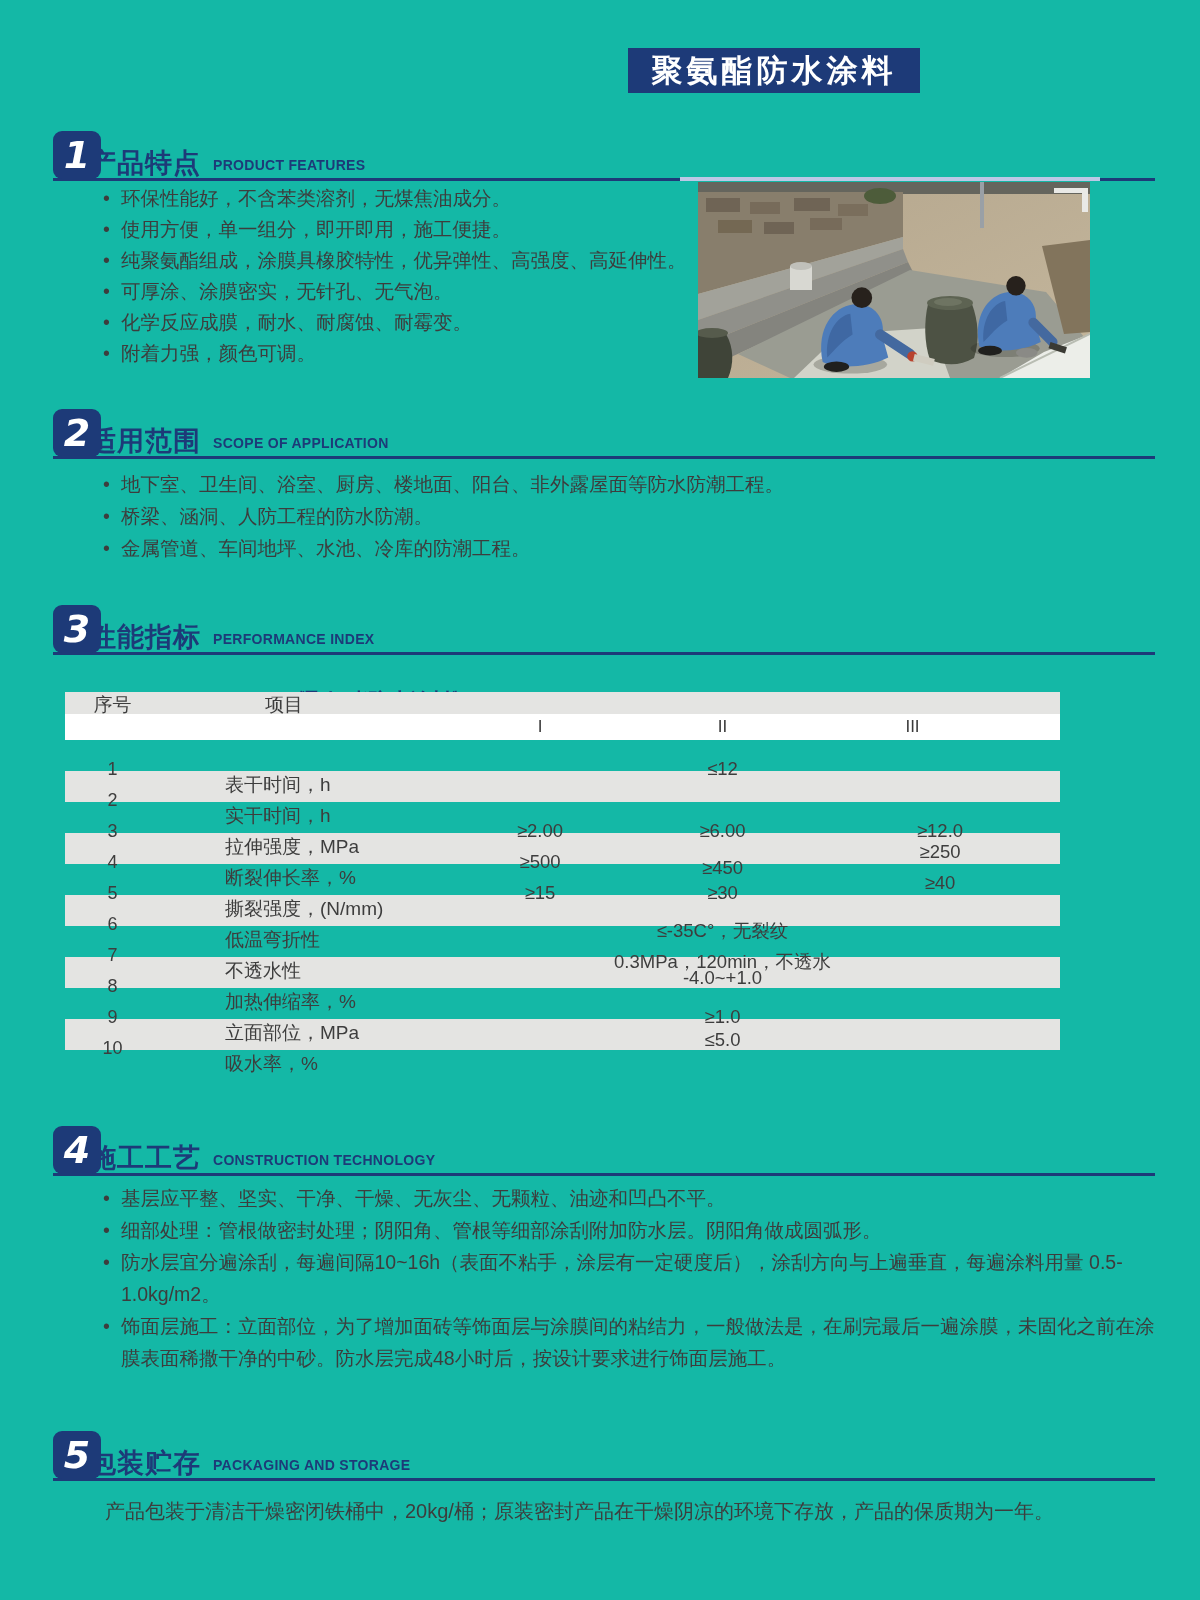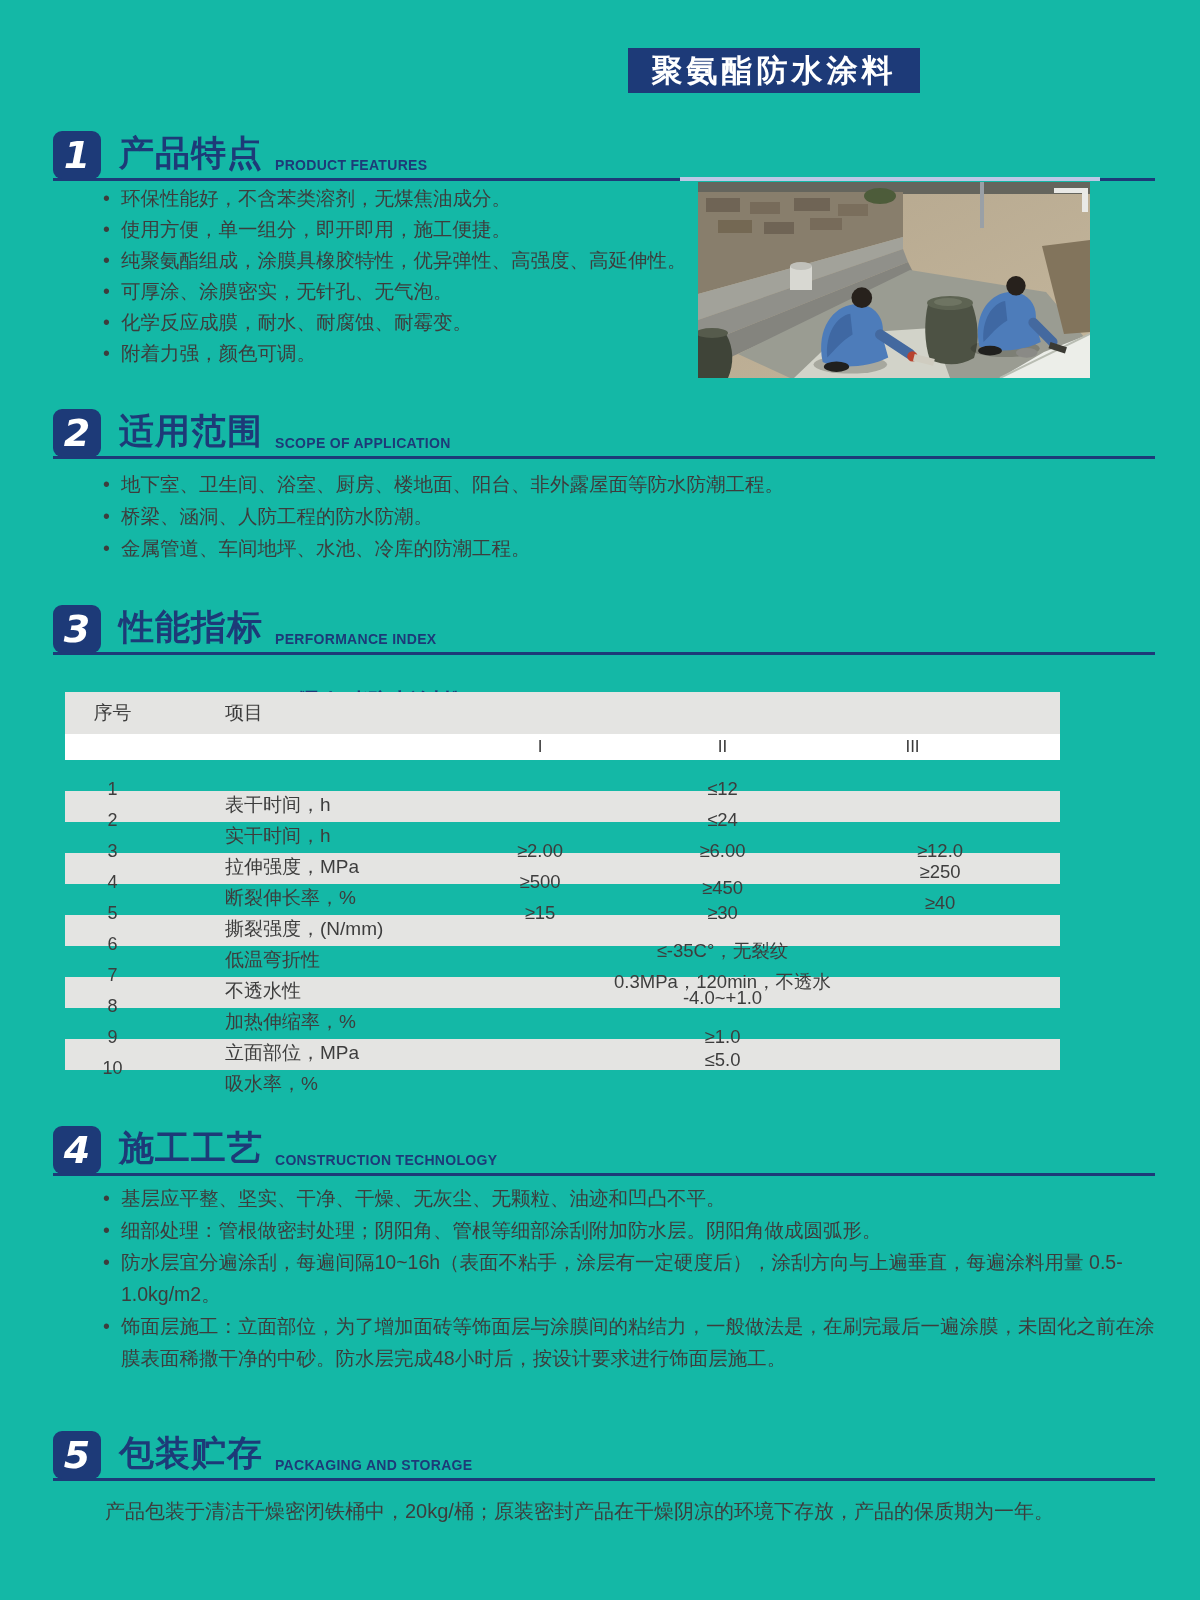--- a/index.html
+++ b/index.html
@@ -26,22 +26,22 @@
     display:flex;align-items:flex-end;
   }
   .badge{
     position:absolute;left:0;bottom:-1px;width:48px;height:48px;
     background:var(--navy);border-radius:9px;color:#fff;
     display:flex;align-items:center;justify-content:center;
     font-size:38px;font-weight:bold;font-style:italic;
     font-family:"DejaVu Sans", sans-serif;
   }
   .sec-title{
-    margin-left:66px;font-size:35px;font-weight:bold;color:var(--navy);
-    line-height:1;padding-bottom:8px;letter-spacing:1px;
+    margin-left:36px;font-size:27px;font-weight:bold;color:var(--navy);
+    line-height:1;padding-bottom:1px;letter-spacing:1px;
   }
   .sec-sub{
     margin-left:12px;font-size:14px;font-weight:bold;color:var(--navy);
     padding-bottom:5px;letter-spacing:0.3px;
   }
   
   .bullets{
     position:absolute;left:103px;margin:0;padding:0;list-style:none;
     font-size:19.5px;color:var(--text);
   }
@@ -56,22 +56,22 @@
   .photo-topline{
     position:absolute;left:680px;top:177px;width:420px;height:4px;background:#bcc8e6;
   }
   
   .standard{
     position:absolute;left:110px;top:655px;font-size:21px;font-weight:bold;color:var(--navy);margin-top:32px;
   }
   
   .tbl{position:absolute;left:65px;top:692px;width:995px;font-size:19px;}
   .tbl-head-top{
-    display:grid;grid-template-columns:95px 295px 610px;height:42px;
-    background:var(--row-gray);align-items:center;
+    display:grid;grid-template-columns:95px 295px 610px;height:22px;
+    background:var(--row-gray);align-items:center;gap:40px;
   }
   .th-no{text-align:center;font-size:19px;}
   .th-item{padding-left:65px;}
   .th-group{text-align:center;position:relative;height:100%;display:flex;align-items:center;justify-content:center;}
   .group-underline{position:absolute;bottom:0;left:30px;right:25px;height:2px;background:#9a9a9a;}
   .tbl-head-sub{
     display:grid;grid-template-columns:95px 295px 170px 195px 240px;height:26px;
     background:#fff;align-items:center;font-size:17px;color:#3a3a3a;
   }
   .subcol{text-align:center;}
@@ -224,21 +224,20 @@
     </div>
     <div class="rows">
       <div class="tbl-row">
         <div class="cell-no">1</div>
         <div class="cell-item">表干时间，h</div>
         <div class="cell-span">≤12</div>
       </div>
       <div class="tbl-row alt">
         <div class="cell-no">2</div>
         <div class="cell-item">实干时间，h</div>
-        <div class="cell-span">≤24</div>
       </div>
       <div class="tbl-row">
         <div class="cell-no">3</div>
         <div class="cell-item">拉伸强度，MPa</div>
         <div class="cell-v">≥2.00</div>
         <div class="cell-v">≥6.00</div>
         <div class="cell-v">≥12.0</div>
       </div>
       <div class="tbl-row alt">
         <div class="cell-no">4</div>

